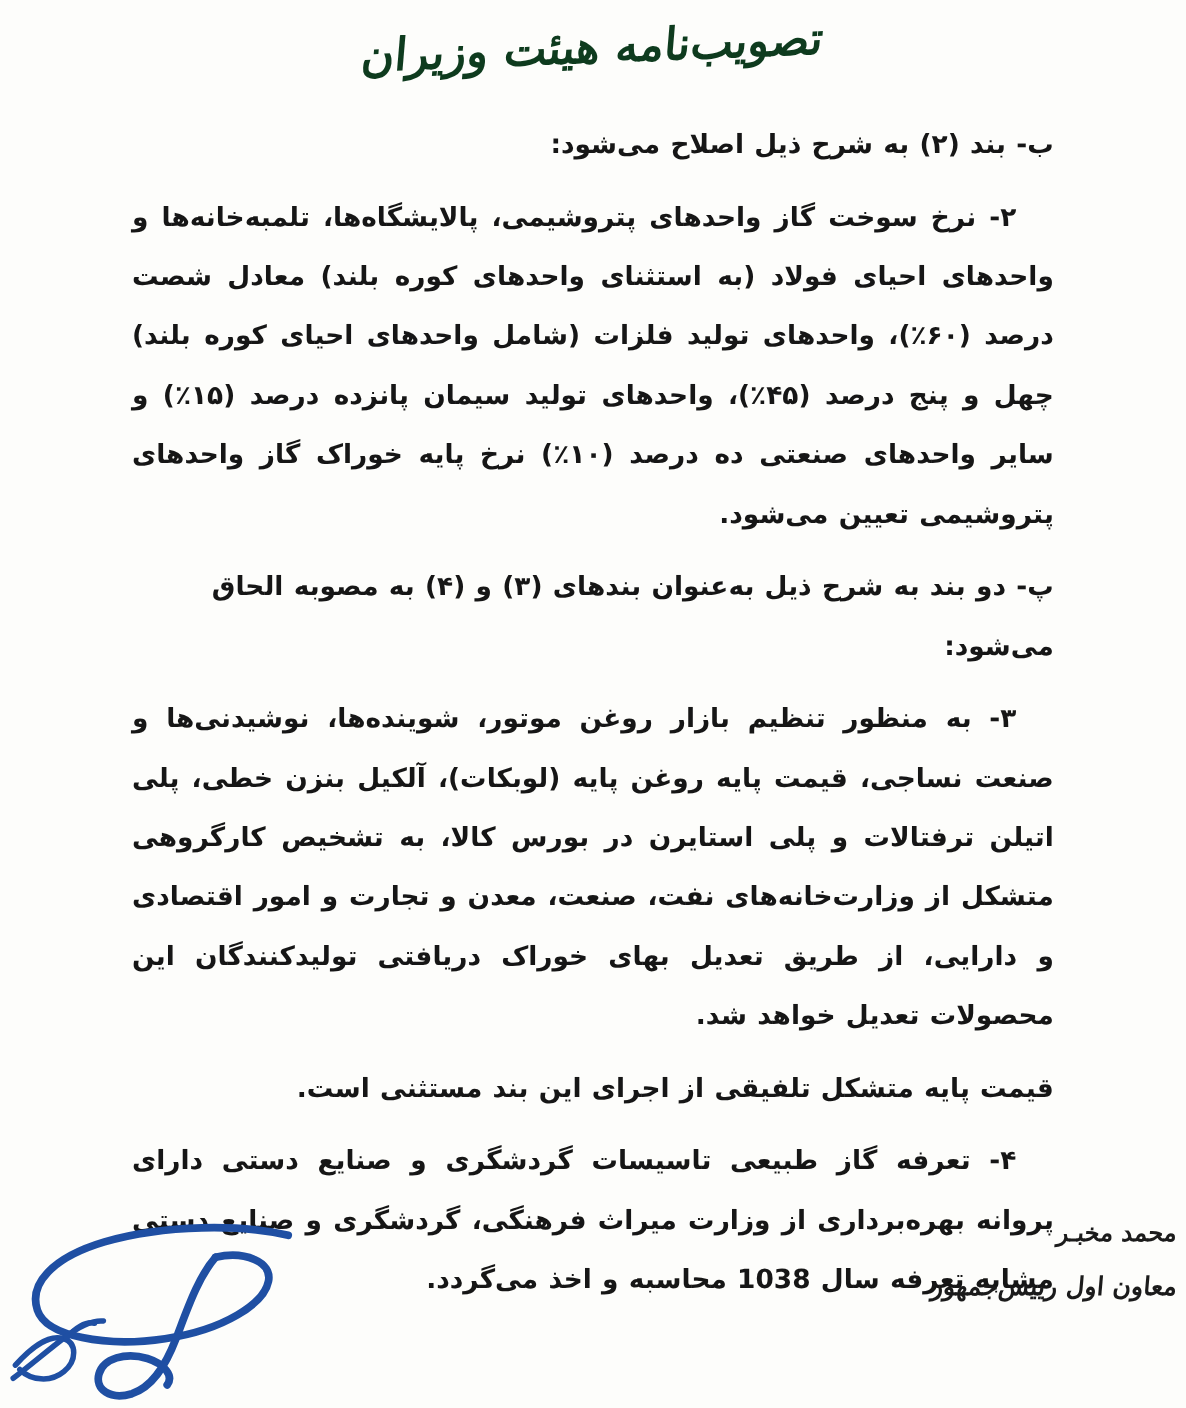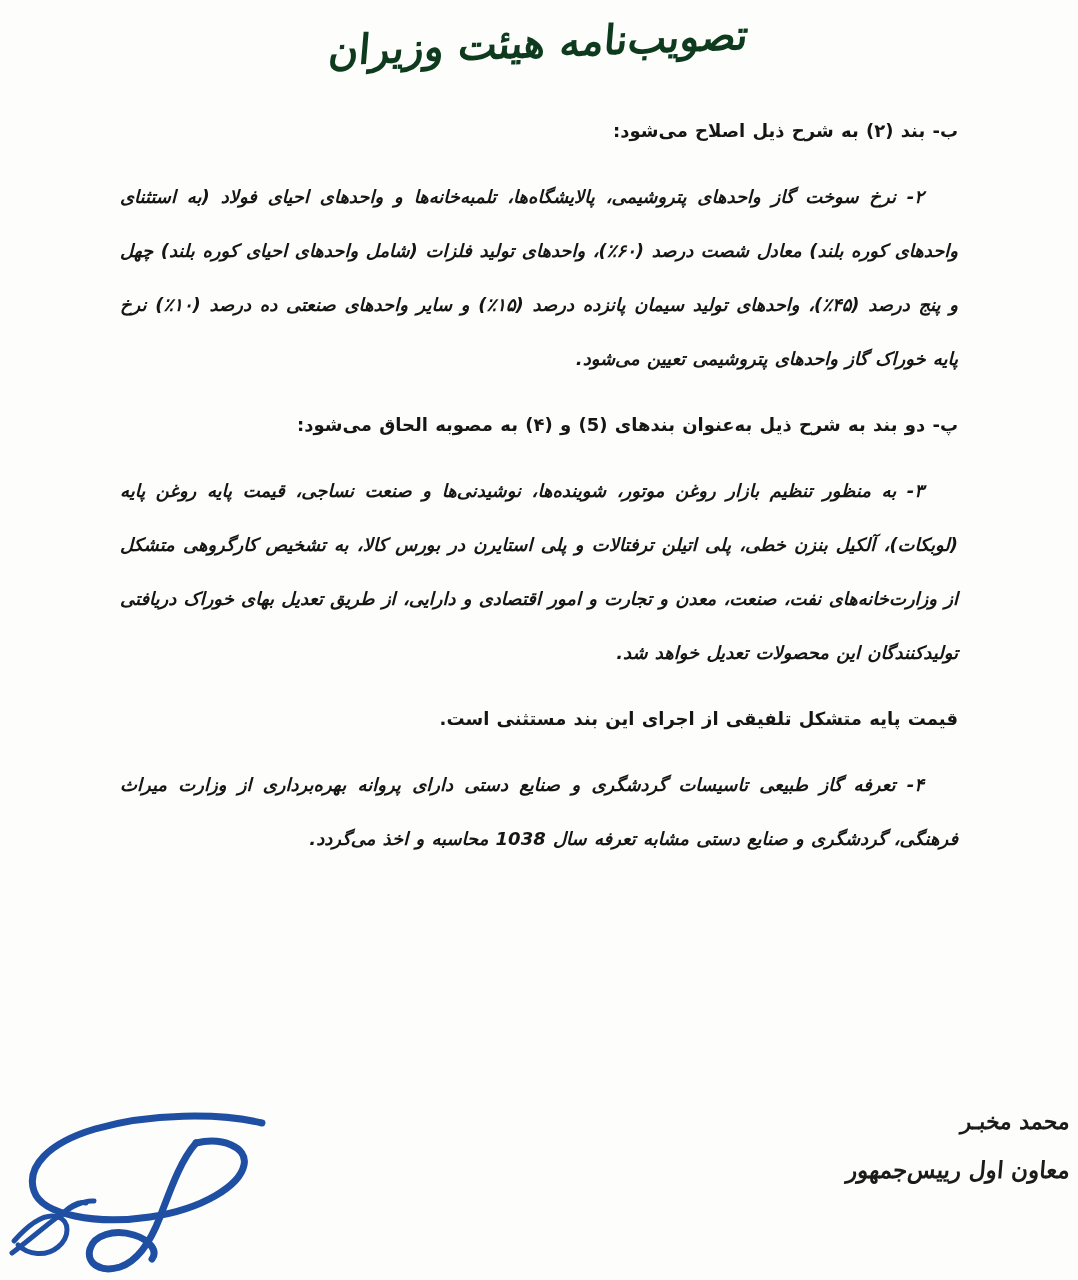--- a/index.html
+++ b/index.html
@@ -47,37 +47,36 @@
   
   .body-wrap {
     position: absolute;
     top: 104px;
     right: 120px;
     left: 120px;
   }
 
   .para {
     font-family: "DejaVu Sans", "Liberation Sans", sans-serif;
-    font-size: 18px;
+    font-size: 24px;
     font-weight: 700;
     color: #161616;
     line-height: 54px;
     text-align: justify;
     text-justify: inter-word;
     direction: rtl;
     margin: 0 0 2px 0;
     word-spacing: 1px;
   }
   .para.lead {
     text-align: right;
     text-indent: 0;
   }
   .para.indent {
     text-indent: 34px;
-    font-style: italic;
   }
   .para.short {
     text-align: right;
   }
   .gap-sm { height: 10px; }
 
   
   .sign-block {
     position: absolute;
     right: auto;
@@ -136,21 +135,21 @@
   <div class="body-wrap">
 
     <p class="para lead">ب- بند (۲) به شرح ذیل اصلاح می‌شود:</p>
 
     <div class="gap-sm"></div>
 
     <p class="para indent">۲- نرخ سوخت گاز واحدهای پتروشیمی، پالایشگاه‌ها، تلمبه‌خانه‌ها و واحدهای احیای فولاد (به استثنای واحدهای کوره بلند) معادل شصت درصد (۶۰٪)، واحدهای تولید فلزات (شامل واحدهای احیای کوره بلند) چهل و پنج درصد (۴۵٪)، واحدهای تولید سیمان پانزده درصد (۱۵٪) و سایر واحدهای صنعتی ده درصد (۱۰٪) نرخ پایه خوراک گاز واحدهای پتروشیمی تعیین می‌شود.</p>
 
     <div class="gap-sm"></div>
 
-    <p class="para short">پ- دو بند به شرح ذیل به‌عنوان بندهای (5) و (۴) به مصوبه الحاق می‌شود:</p>
+    <p class="para short">پ- دو بند به شرح ذیل به‌عنوان بندهای (۳) و (۴) به مصوبه الحاق می‌شود:</p>
 
     <div class="gap-sm"></div>
 
     <p class="para indent">۳- به منظور تنظیم بازار روغن موتور، شوینده‌ها، نوشیدنی‌ها و صنعت نساجی، قیمت پایه روغن پایه (لوبکات)، آلکیل بنزن خطی، پلی اتیلن ترفتالات و پلی استایرن در بورس کالا، به تشخیص کارگروهی متشکل از وزارت‌خانه‌های نفت، صنعت، معدن و تجارت و امور اقتصادی و دارایی، از طریق تعدیل بهای خوراک دریافتی تولیدکنندگان این محصولات تعدیل خواهد شد.</p>
 
     <div class="gap-sm"></div>
 
     <p class="para short">قیمت پایه متشکل تلفیقی از اجرای این بند مستثنی است.</p>
 
     <div class="gap-sm"></div>

